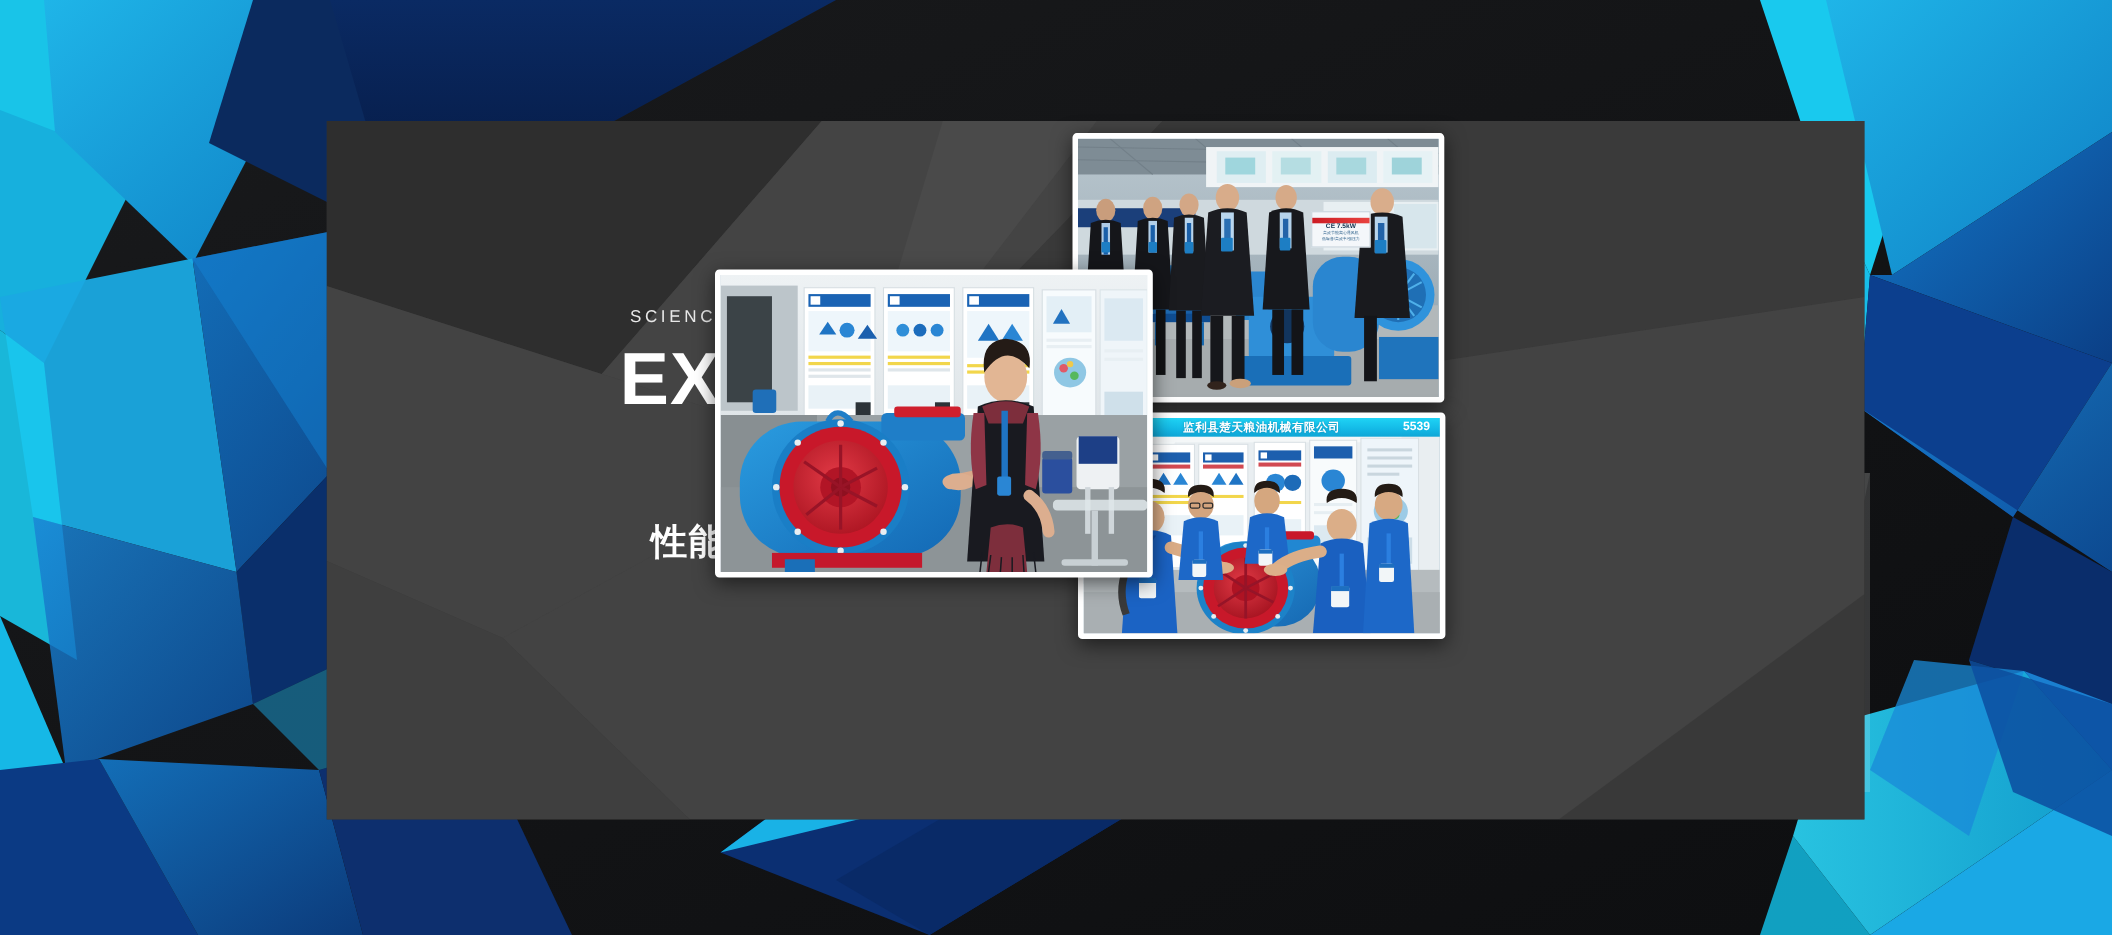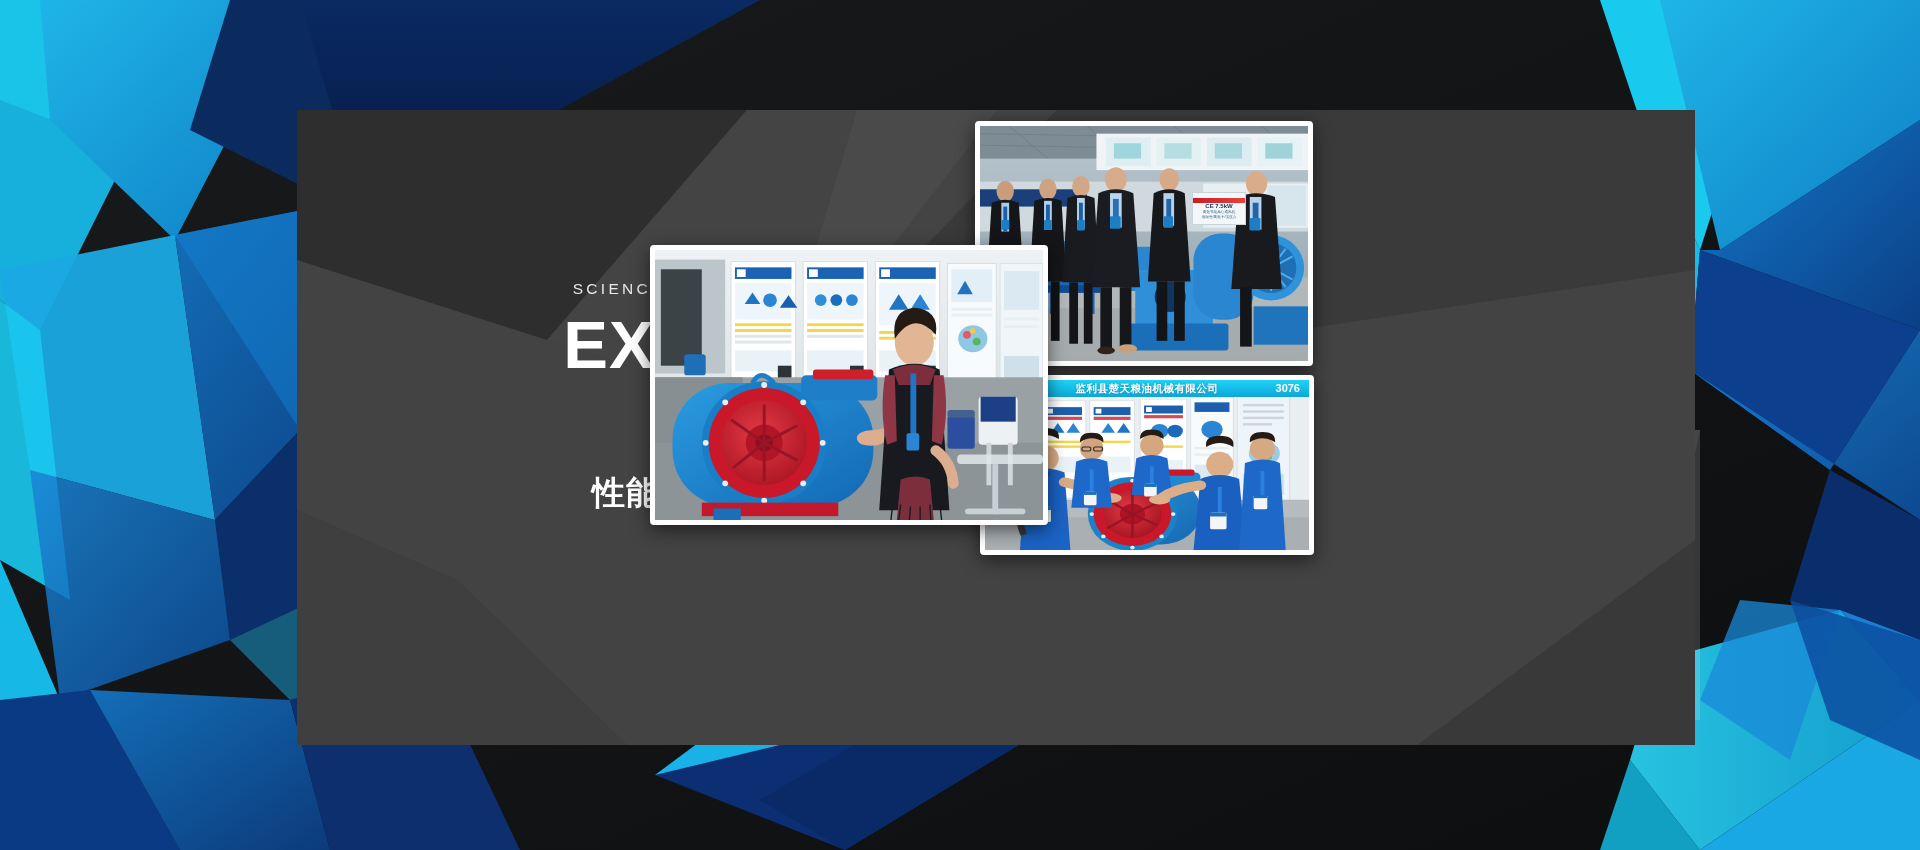--- a/index.html
+++ b/index.html
@@ -83,21 +83,21 @@
     border:5px solid #ffffff;
     border-radius:4px;
     overflow:hidden;
     box-shadow:0 5px 18px rgba(0,0,0,.55);
   }
   .photo-inner { position:absolute; inset:0; overflow:hidden; background:#9fb7c6; }
   .photo svg { display:block; width:100%; height:100%; }
 
   #photo-team-suits { left:975px; top:121px; width:338px; height:245px; z-index:4; }
   #photo-presenter  { left:650px; top:245px; width:398px; height:280px; z-index:6; }
-  #photo-team-blue  { left:980px; top:375px; width:334px; height:180px; z-index:5; }
+  #photo-team-blue  { left:980px; top:375px; width:334px; height:206px; z-index:5; }
 
   .banner-strip {
     position:absolute; left:0; top:0; width:100%; height:17px;
     background:linear-gradient(180deg,#1fd3f5 0%, #13b9e6 60%, #0fa6d6 100%);
     display:flex; align-items:center; justify-content:center;
     z-index:9;
   }
   .banner-strip .btxt {
     font-size:10.5px; font-weight:700; color:#ffffff;
     letter-spacing:.5px; text-shadow:0 0 2px rgba(0,80,120,.5);
@@ -640,17 +640,17 @@
           <path d="M273 78 q13 -10 26 0 q1 -13 -13 -13 q-14 0 -13 13z" fill="#241b15"></path>
           <path d="M268 104 q18 -9 36 0 l6 109 -48 0 z" fill="#1d68c8"></path>
           <rect x="284" y="114" width="4" height="32" fill="#2b7fe0"></rect>
           <rect x="277" y="144" width="14" height="18" rx="2" fill="#f2f6f8"></rect>
           <rect x="277" y="144" width="14" height="4" fill="#1d6fc0"></rect>
         </g>
       </svg>
     </div>
     <div class="banner-strip">
       <span class="btxt">监利县楚天粮油机械有限公司</span>
-      <span class="bnum">3076</span>
+      <span class="bnum">5539</span>
     </div>
   </div>
 
 </div>
 
 </body></html>

